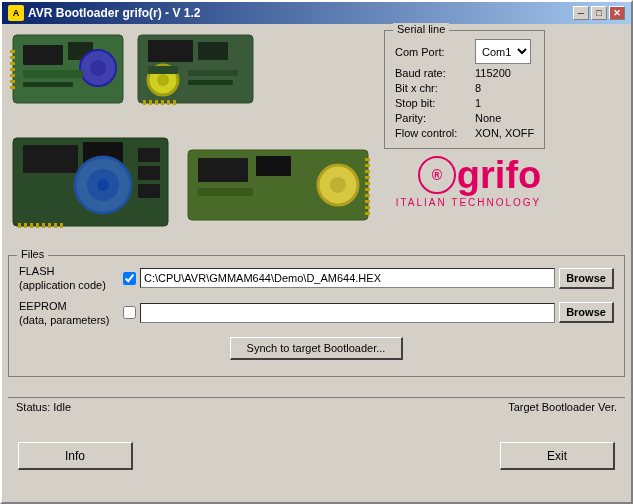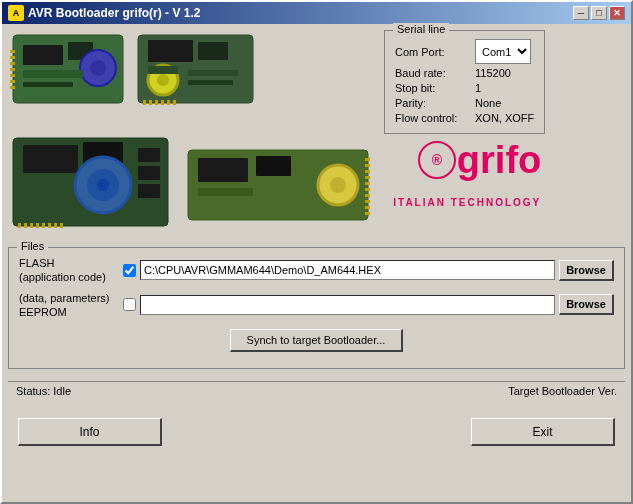--- a/index.html
+++ b/index.html
@@ -74,21 +74,21 @@
     .title-btn.close-btn {
       background: #c0504d;
       color: white;
       font-weight: bold;
     }
     .content {
       flex: 1;
       padding: 6px;
       display: flex;
       flex-direction: column;
-      gap: 12px;
+      gap: 20px;
     }
     .top-section {
       display: flex;
       gap: 6px;
       height: 205px;
     }
     .serial-group {
       border: 1px solid #808080;
       border-top: 1px solid #808080;
       padding: 8px 10px 6px;
@@ -208,21 +208,21 @@
       flex-shrink: 0;
     }
     .bottom-bar {
       display: flex;
       justify-content: space-between;
       padding: 6px 10px;
       gap: 8px;
       flex-shrink: 0;
     }
     .bottom-btn {
-      width: 144px;
+      width: 115px;
       height: 28px;
       background: #d4d0c8;
       border: 1px solid #808080;
       border-top: 1px solid #ffffff;
       border-left: 1px solid #ffffff;
       border-right: 2px solid #404040;
       border-bottom: 2px solid #404040;
       font-size: 12px;
       cursor: pointer;
     }
@@ -345,20 +345,24 @@
               <option>Com1</option>
               <option>Com2</option>
               <option>Com3</option>
             </select>
           </div>
           <div class="serial-row">
             <span class="serial-label">Baud rate:</span>
             <span class="serial-value">115200</span>
           </div>
           <div class="serial-row">
+            <span class="serial-label">Bit x chr:</span>
+            <span class="serial-value">8</span>
+          </div>
+          <div class="serial-row">
             <span class="serial-label">Stop bit:</span>
             <span class="serial-value">1</span>
           </div>
           <div class="serial-row">
             <span class="serial-label">Parity:</span>
             <span class="serial-value">None</span>
           </div>
           <div class="serial-row">
             <span class="serial-label">Flow control:</span>
             <span class="serial-value">XON, XOFF</span>
@@ -366,42 +370,42 @@
         </div>
 
         <div class="grifo-logo">
           <div style="display:flex;align-items:center;justify-content:flex-end;">
             <svg width="40" height="40" viewBox="0 0 40 40">
               <circle cx="20" cy="20" r="18" fill="none" stroke="#e00060" stroke-width="2"></circle>
               <text x="20" y="25" text-anchor="middle" font-size="14" font-weight="bold" fill="#e00060">®</text>
             </svg>
             <span style="font-size:38px;font-weight:bold;color:#e00060;font-family:Arial,sans-serif;line-height:1;">grifo</span>
           </div>
-          <span style="font-size:10px;color:#e00060;letter-spacing:2px;text-align:right;display:block;margin-top:17px;font-weight:bold;">ITALIAN TECHNOLOGY</span>
+          <span style="font-size:10px;color:#e00060;letter-spacing:2px;text-align:right;display:block;margin-top:2px;">ITALIAN TECHNOLOGY</span>
         </div>
       </div>
     </div>
 
     <div class="files-group">
       <span class="files-legend">Files</span>
 
       <div class="file-row">
         <div class="file-label">
           <div>FLASH</div>
           <div>(application code)</div>
         </div>
         <input type="checkbox" class="file-checkbox" checked="" style="">
         <input type="text" class="file-input" value="C:\CPU\AVR\GMMAM644\Demo\D_AM644.HEX" style="">
         <button class="browse-btn">Browse</button>
       </div>
 
       <div class="file-row">
         <div class="file-label">
+          <div>EEPROM</div>
           <div>(data, parameters)</div>
-          <div>EEPROM</div>
         </div>
         <input type="checkbox" class="file-checkbox" style="">
         <input type="text" class="file-input" value="" style="">
         <button class="browse-btn">Browse</button>
       </div>
 
       <button class="synch-btn">Synch to target Bootloader...</button>
     </div>
 
     <div class="status-bar">

